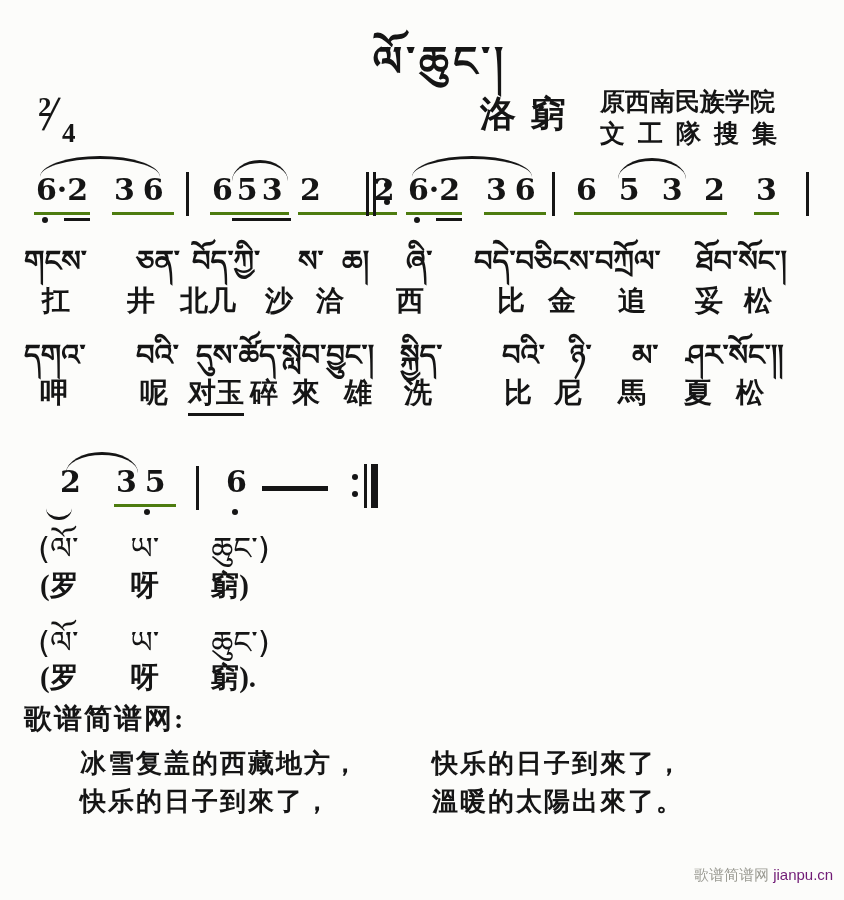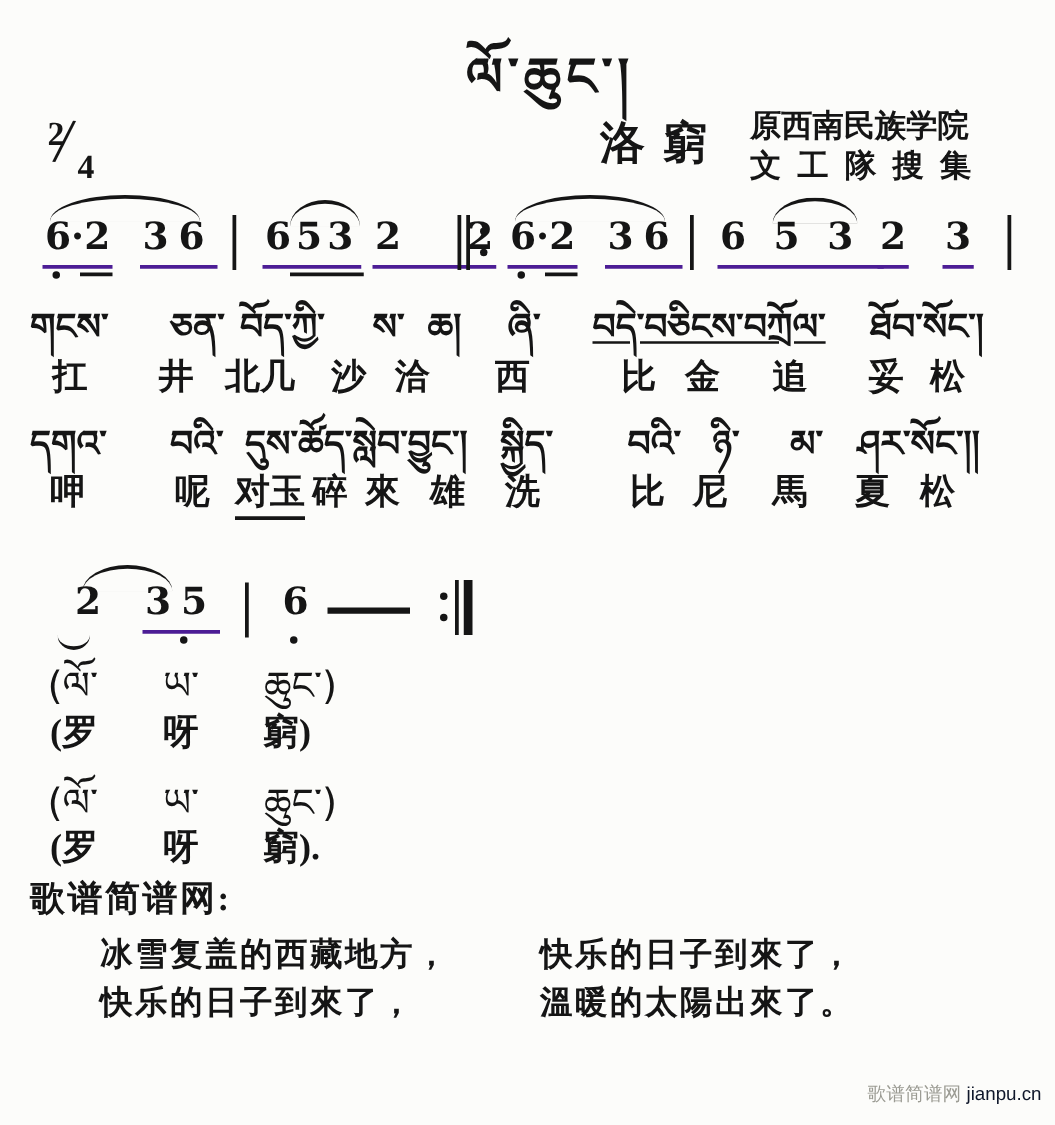--- a/index.html
+++ b/index.html
@@ -17,21 +17,21 @@
   .credit{font-size:25px;font-weight:700;line-height:32px;}
   .credit .l2{letter-spacing:13px;}
   .ts{font-weight:700;}
   .ts .n{position:absolute;left:0;top:0;font-size:27px;}
   .ts .s{position:absolute;left:6px;top:-8px;font-size:52px;font-weight:400;transform:rotate(8deg);}
   .ts .d{position:absolute;left:24px;top:26px;font-size:27px;}
 
   
   .mline{position:absolute;left:0;width:844px;height:60px;}
   .note{position:absolute;top:0;font-family:"DejaVu Serif",serif;font-weight:700;font-size:30px;padding:0 2px 5px 2px;white-space:nowrap;}
-  .u{border-bottom:3px solid #4c1d95;}
+  .u{border-bottom:3px solid #4d7c0f;}
   .ls4{letter-spacing:4px;}
   .ls8{letter-spacing:8px;}
   .ls22{letter-spacing:22px;}
   .ldot{position:absolute;bottom:-11px;width:6px;height:6px;border-radius:50%;background:#151515;}
   .u2line{position:absolute;bottom:-9px;height:3px;background:#151515;}
   .slur{position:absolute;height:18px;border-top:3px solid #151515;border-radius:50% 50% 0 0 / 100% 100% 0 0;}
   .cup{position:absolute;height:9px;border-bottom:3px solid #151515;border-radius:0 0 50% 50% / 0 0 100% 100%;}
   .bar{position:absolute;width:3px;height:44px;background:#151515;}
   .bar.thick{width:7px;}
   .rdots{position:absolute;width:6px;height:6px;border-radius:50%;background:#151515;box-shadow:0 17px 0 #151515;}
@@ -118,21 +118,21 @@
     <i class="bar" style="left:806px;top:0;"></i>
   </div>
 
   <div>
     <span class="abs tibline" style="left:24px;top:228px;">གངས་</span>
     <span class="abs tibline" style="left:136px;top:228px;">ཅན་</span>
     <span class="abs tibline" style="left:192px;top:228px;">བོད་ཀྱི་</span>
     <span class="abs tibline" style="left:298px;top:228px;">ས་</span>
     <span class="abs tibline" style="left:342px;top:228px;">ཆ།</span>
     <span class="abs tibline" style="left:406px;top:228px;">ཞི་</span>
-    <span class="abs tibline" style="left:474px;top:228px;text-decoration:underline;">བདེ་བཅིངས་བཀྲོལ་</span>
+    <span class="abs tibline" style="left:474px;top:228px;">བདེ་བཅིངས་བཀྲོལ་</span>
     <span class="abs tibline" style="left:696px;top:228px;">ཐོབ་སོང་།</span>
   </div>
 
   <div>
     <span class="abs cnchar" style="left:42px;top:282px;">扛</span>
     <span class="abs cnchar" style="left:127px;top:282px;">井</span>
     <span class="abs cnchar" style="left:180px;top:282px;">北几</span>
     <span class="abs cnchar" style="left:265px;top:282px;">沙</span>
     <span class="abs cnchar" style="left:316px;top:282px;">洽</span>
     <span class="abs cnchar" style="left:396px;top:282px;">西</span>
@@ -196,16 +196,16 @@
   <div class="abs refrain-cn" style="left:40px;top:658px;">(罗 呀 窮).</div>
 
   <div class="abs trans-head" style="left:24px;top:700px;">歌谱简谱网:</div>
   <div class="abs trans-line" style="left:80px;top:746px;">冰雪复盖的西藏地方，</div>
   <div class="abs trans-line" style="left:432px;top:746px;">快乐的日子到來了，</div>
   <div class="abs trans-line" style="left:80px;top:784px;">快乐的日子到來了，</div>
   <div class="abs trans-line" style="left:432px;top:784px;">溫暖的太陽出來了。</div>
 
   <div class="abs wm" style="left:694px;top:866px;">
     <span id="wm-name" style="color: rgb(155, 155, 147);">歌谱简谱网</span>
-    <span id="wm-url" style="color: #0f172a;">jianpu.cn</span>
+    <span id="wm-url" style="color: #701a75;">jianpu.cn</span>
   </div>
 
 </div>
 
 </body></html>

